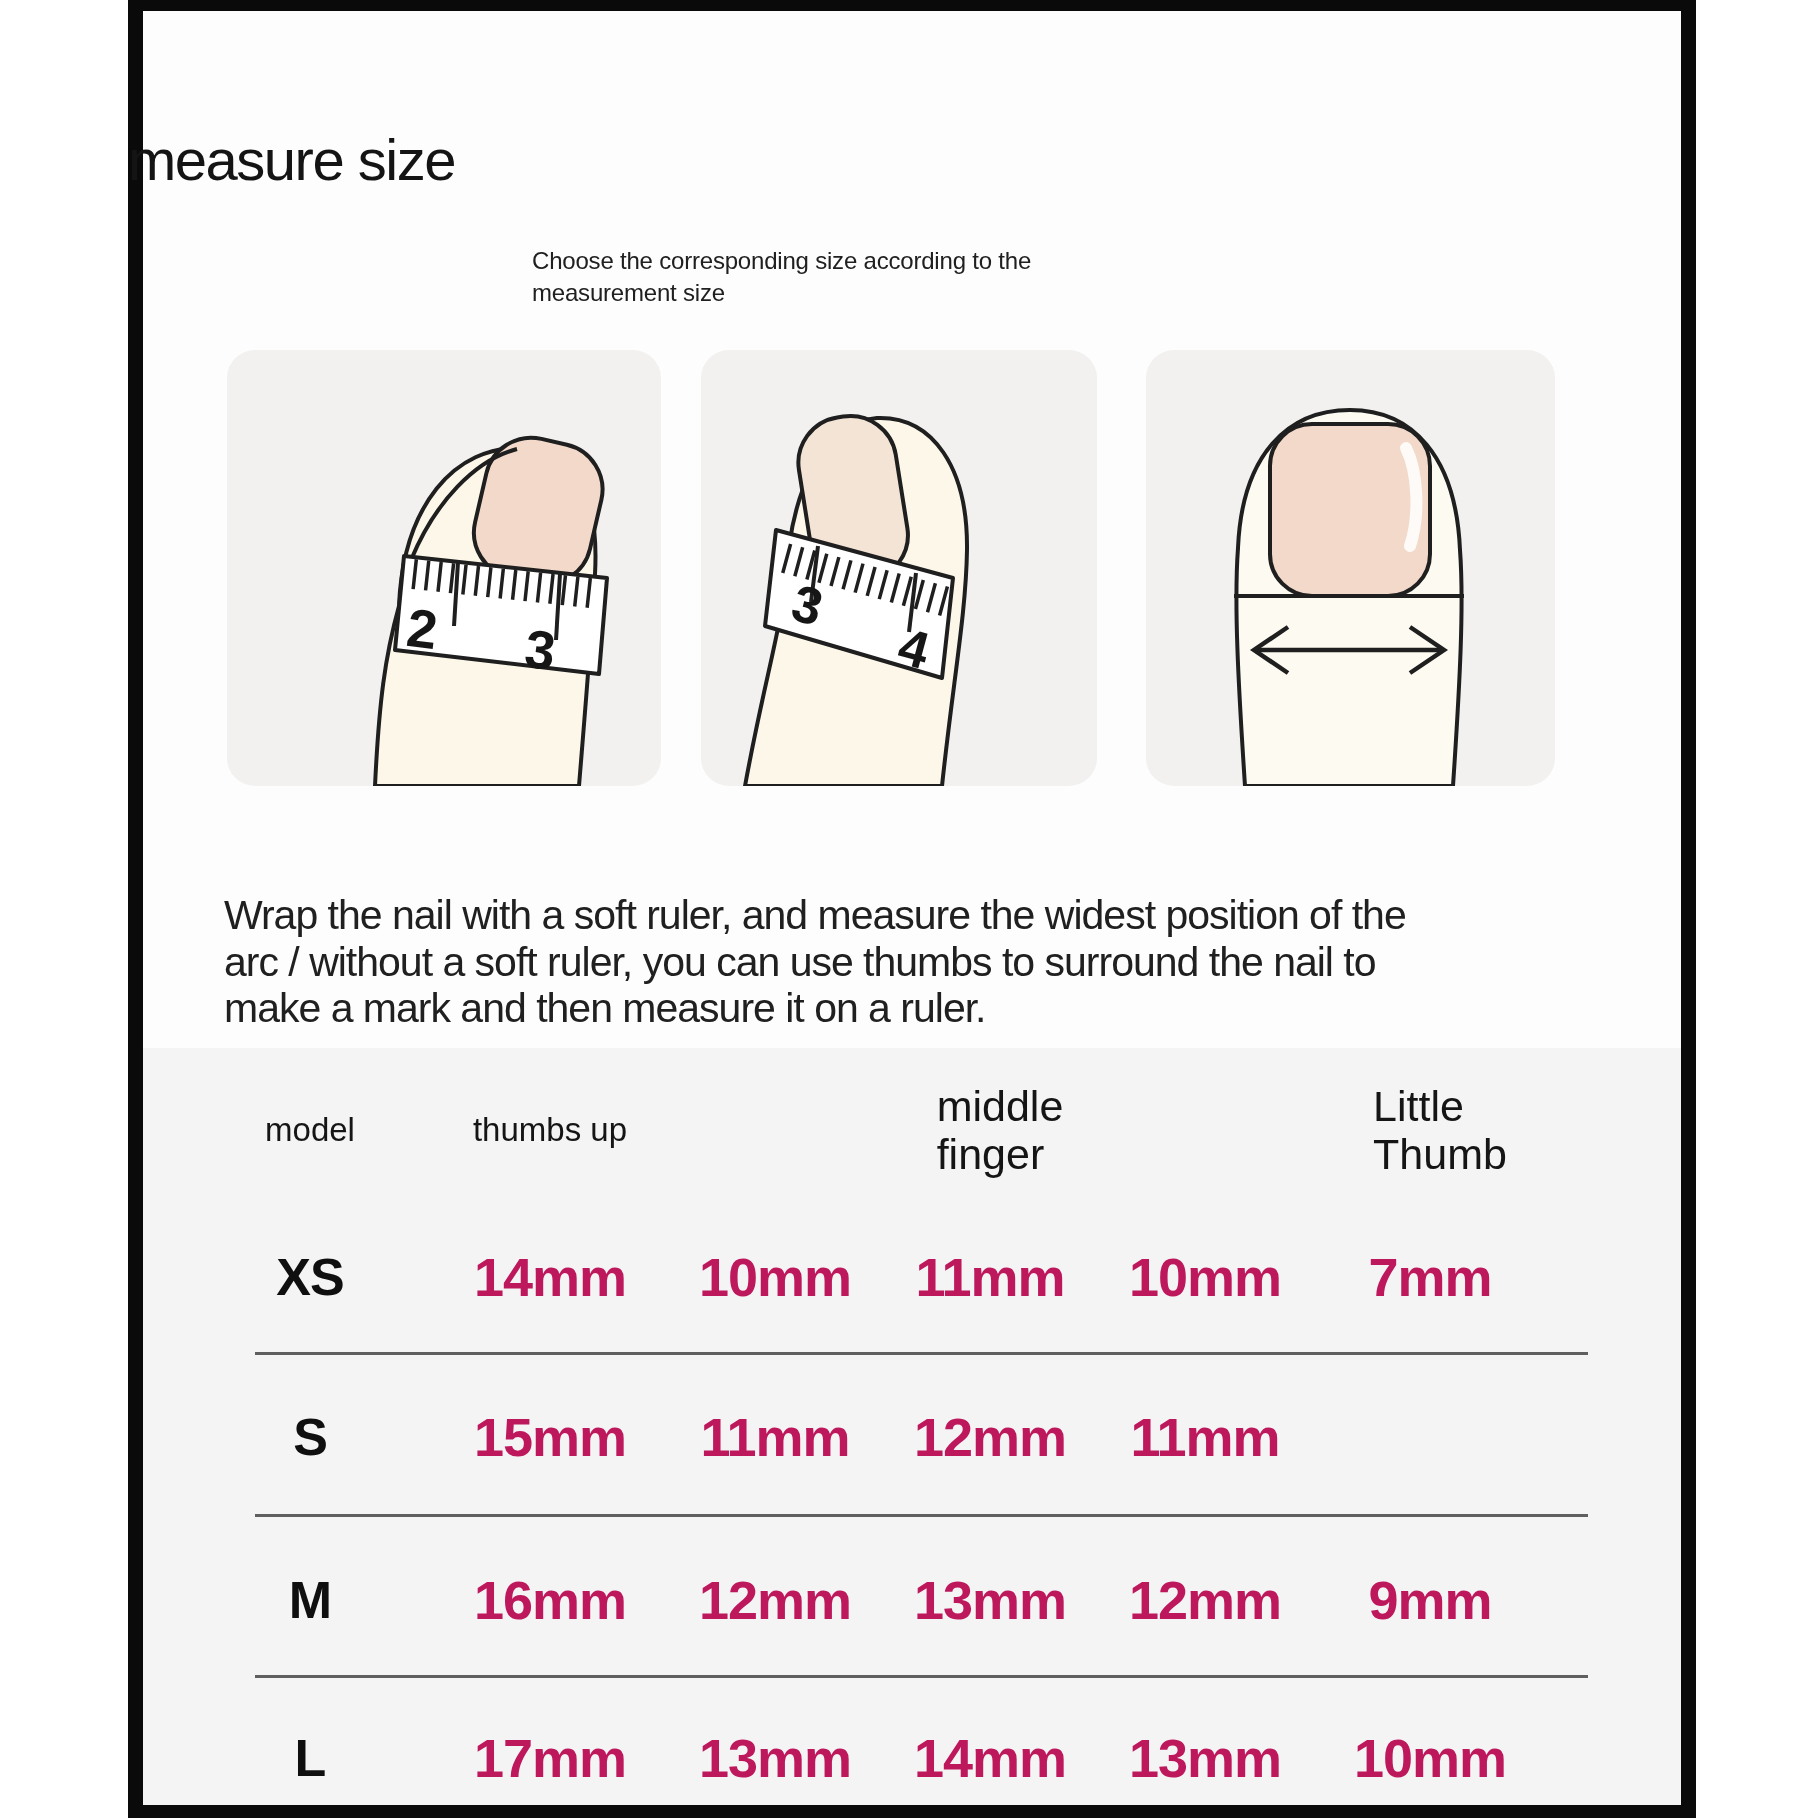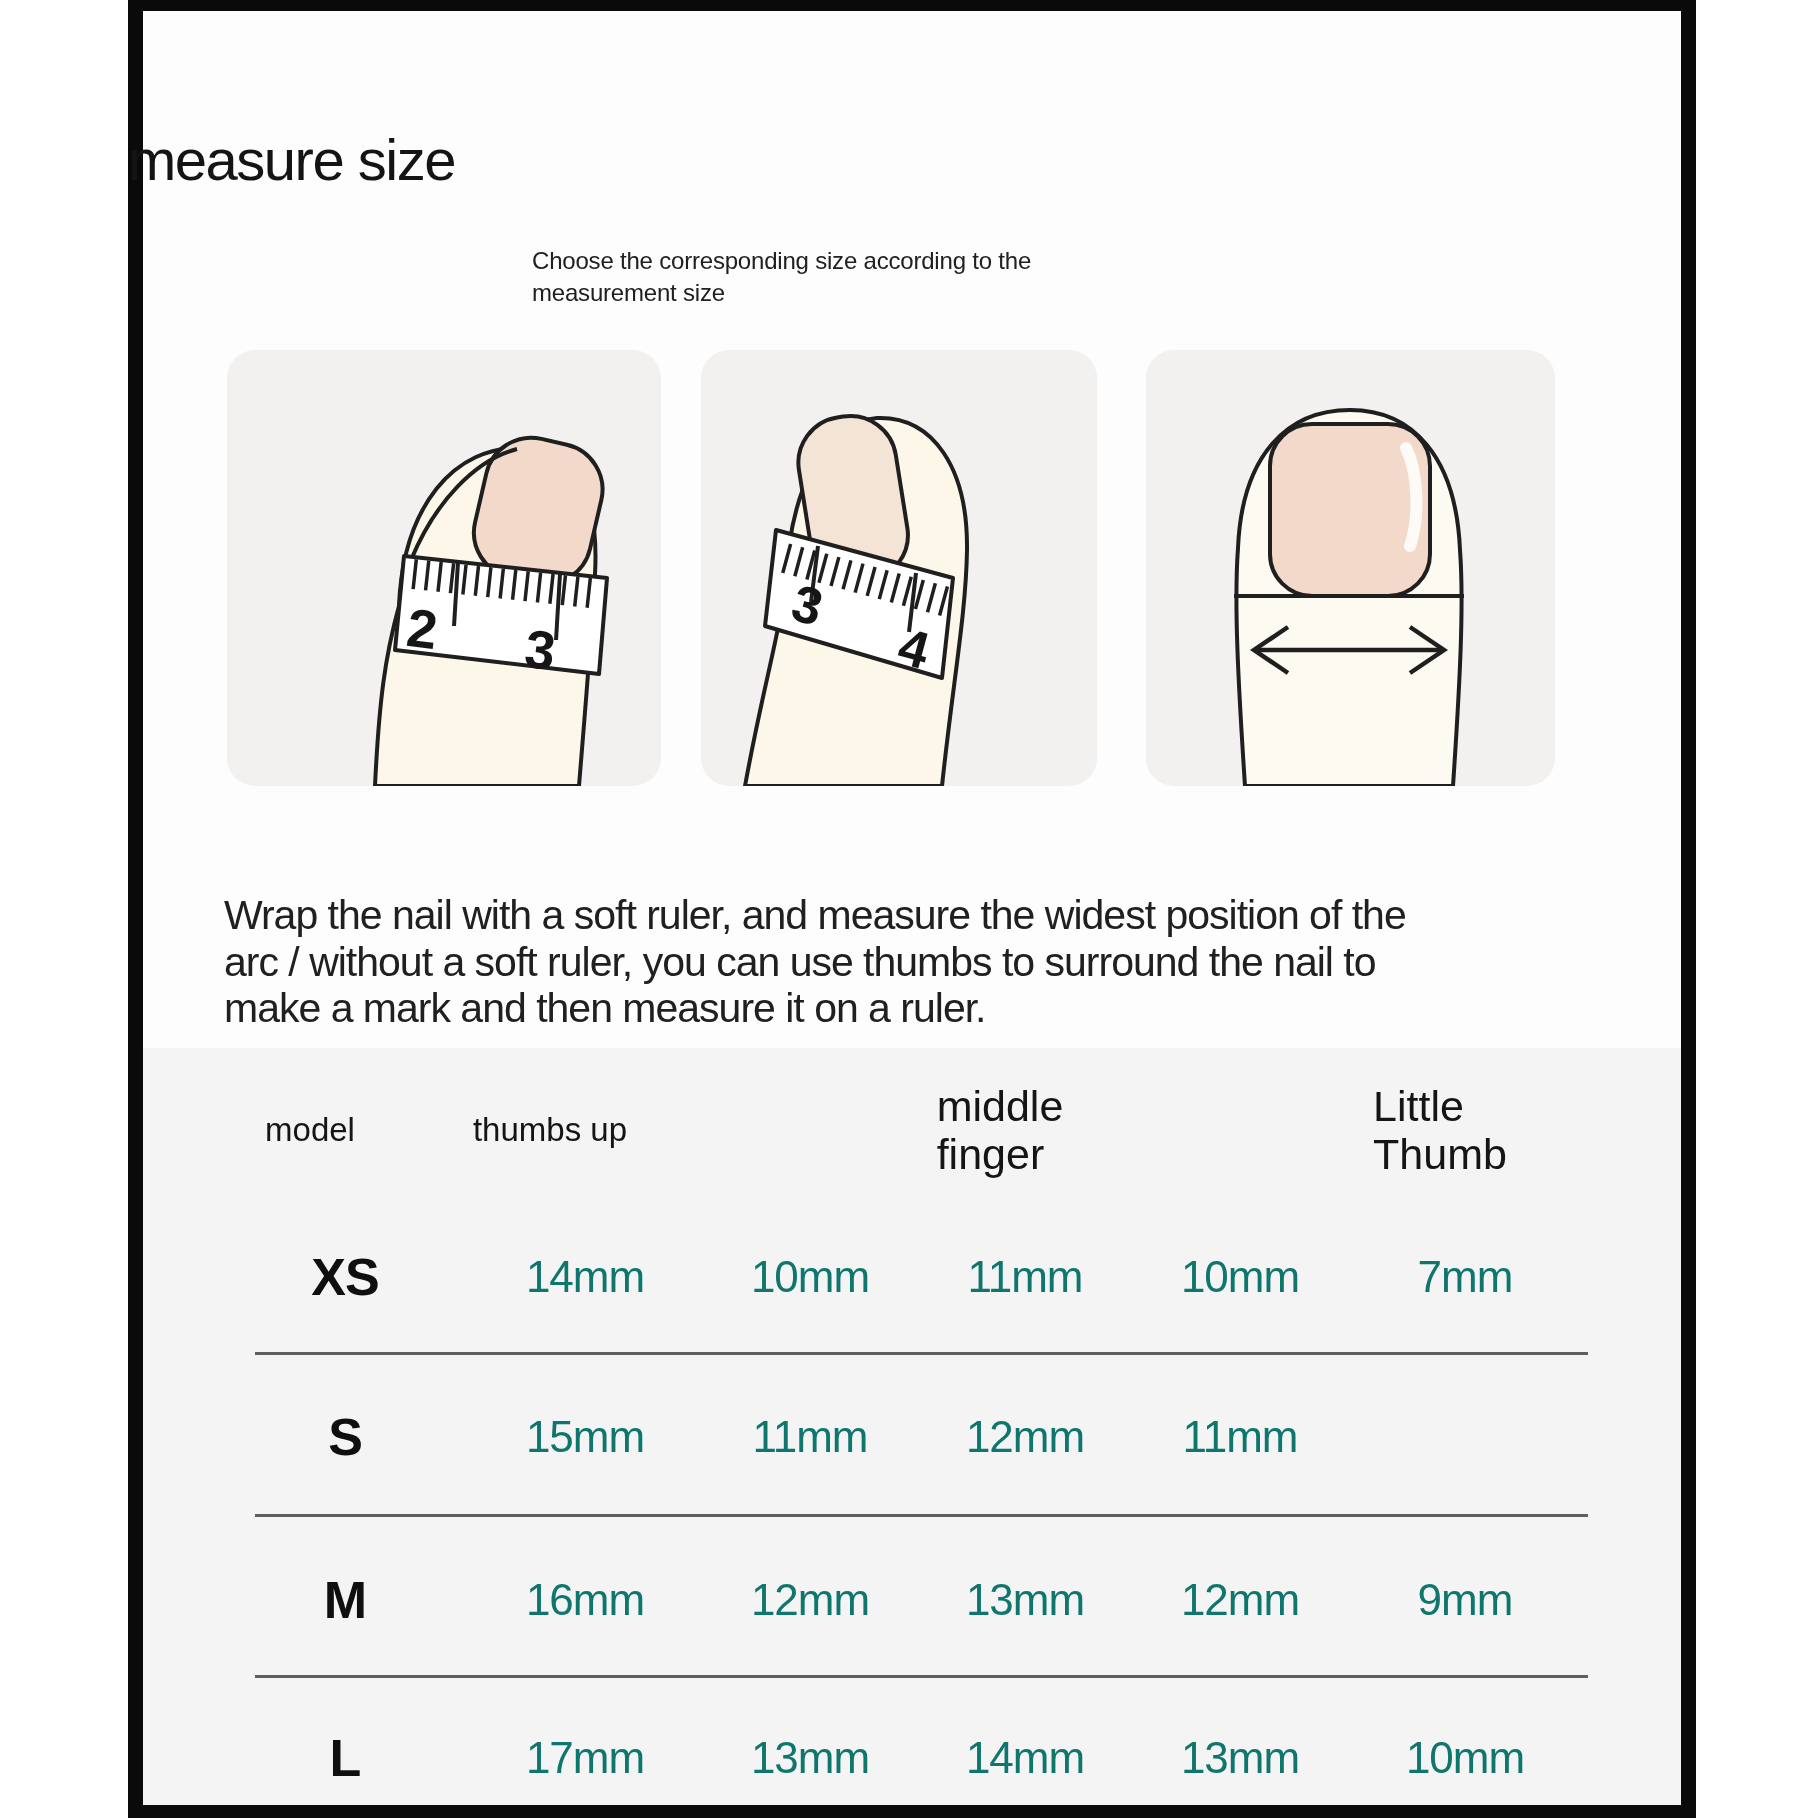--- a/index.html
+++ b/index.html
@@ -30,30 +30,30 @@
     position:absolute;left:224px;top:892px;margin:0;width:1400px;
     font-size:41px;line-height:46.5px;letter-spacing:-1px;color:#202020;
     white-space:pre-line;
   }
   .illustration{position:absolute;top:350px;height:436px;}
   .il1{left:227px;width:434px;}
   .il2{left:701px;width:396px;}
   .il3{left:1146px;width:409px;}
 
   .thead{position:absolute;left:143px;top:1070px;width:1538px;height:120px;}
-  .trow{position:absolute;left:143px;width:1538px;height:80px;line-height:80px;margin-left:35px;}
+  .trow{position:absolute;left:143px;width:1538px;height:80px;line-height:80px;}
   .cell{position:absolute;top:0;width:220px;text-align:center;}
   .thead .cell{height:120px;display:flex;align-items:center;justify-content:center;line-height:1.12;}
   .c0{left:57px;}  .c1{left:297px;} .c2{left:522px;}
   .c3{left:737px;} .c4{left:952px;} .c5{left:1177px;}
   .hsmall{font-size:33px;color:#151515;}
   .hbig{font-size:43px;color:#151515;}
   .hbig .wrap{display:inline-block;width:min-content;text-align:left;margin-left:20px;}
   .model-label{font-size:52px;font-weight:bold;color:#0f0f0f;letter-spacing:-1px;}
-  .value{font-size:44px;font-weight:normal;color:#0f766e;letter-spacing:-1px;}
+  .value{font-size:54px;font-weight:bold;color:#be185d;letter-spacing:-1px;}
   .divider{position:absolute;left:255px;width:1333px;height:3px;background:#5f5f5f;}
   .d0{top:1352px;} .d1{top:1514px;} .d2{top:1675px;}
   text{font-family:"Liberation Sans", sans-serif;}
 </style>
 </head>
 <body>
 
 <div class="page">
   <div class="frame"></div>
   <div class="table-bg"></div>

